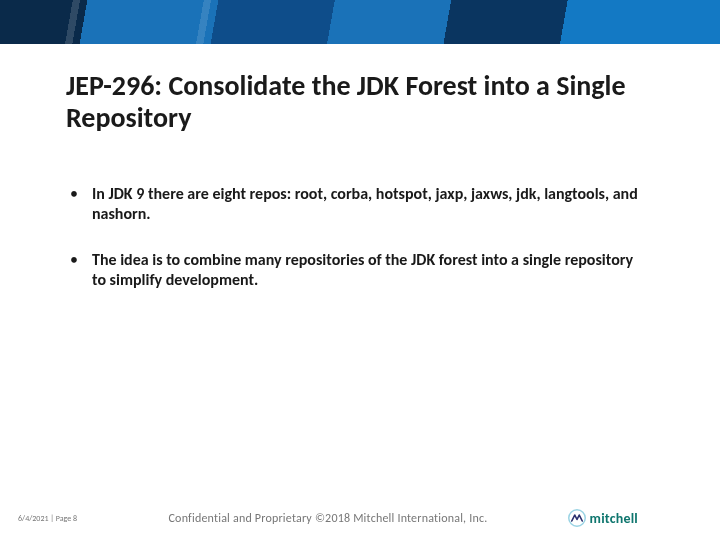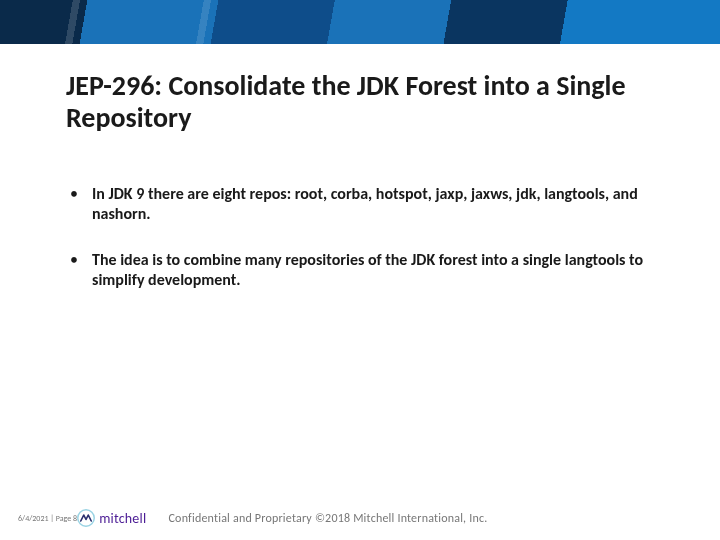--- a/index.html
+++ b/index.html
@@ -30,52 +30,52 @@
   }
   .body {
     position: absolute; top: 184px; left: 70px; width: 580px;
     font-size: 16px; color: #1a1a1a; line-height: 1.25;
   }
   .bullet { display: flex; margin-bottom: 26px; }
   .bullet .dot { width: 22px; flex: 0 0 22px; }
   .bullet .txt { flex: 1; font-weight: bold; }
   .footer {
     position: absolute; bottom: 10px; left: 18px; right: 18px; height: 24px;
-    display: flex; align-items: center; 
+    display: flex; align-items: center; justify-content: space-between;
     font-size: 8px; color: #777;
   }
   .footer .center {
     position: absolute; left: 0; right: 0; text-align: center;
     font-size: 12px; color: #777; letter-spacing: 0.2px;
   }
   .logo { display: flex; align-items: center; gap: 4px; }
   .logo .mark {
     width: 18px; height: 18px; position: relative;
   }
   .logo .mark svg { width: 18px; height: 18px; display:block; }
   .logo .word {
-    font-size: 14px; font-weight: 400; color: #4c1d95; letter-spacing: 0.2px;
+    font-size: 14px; font-weight: 700; color: #0f766e; letter-spacing: 0.2px;
   }
 </style>
 </head>
 <body>
 
 <div class="slide">
   <div class="banner"></div>
 
   <h1 class="title">JEP-296: Consolidate the JDK Forest into a Single Repository</h1>
 
   <div class="body">
     <div class="bullet">
       <div class="dot">•</div>
       <div class="txt"> In JDK 9 there are eight repos: root, corba, hotspot, jaxp, jaxws, jdk, langtools, and nashorn.</div>
     </div>
     <div class="bullet">
       <div class="dot">•</div>
-      <div class="txt">The idea is to combine many repositories of the JDK forest into a single langtools  to simplify development.</div>
+      <div class="txt">The idea is to combine many repositories of the JDK forest into a single repository  to simplify development.</div>
     </div>
   </div>
 
   <div class="footer">
     <div>6/4/2021  |  Page 8</div>
     <div class="center">Confidential and Proprietary  ©2018 Mitchell International, Inc.</div>
     <div class="logo">
       <span class="mark">
         <svg viewBox="0 0 24 24">
           <circle cx="12" cy="12" r="11" fill="none" stroke="#9bd4e4" stroke-width="2"></circle>

